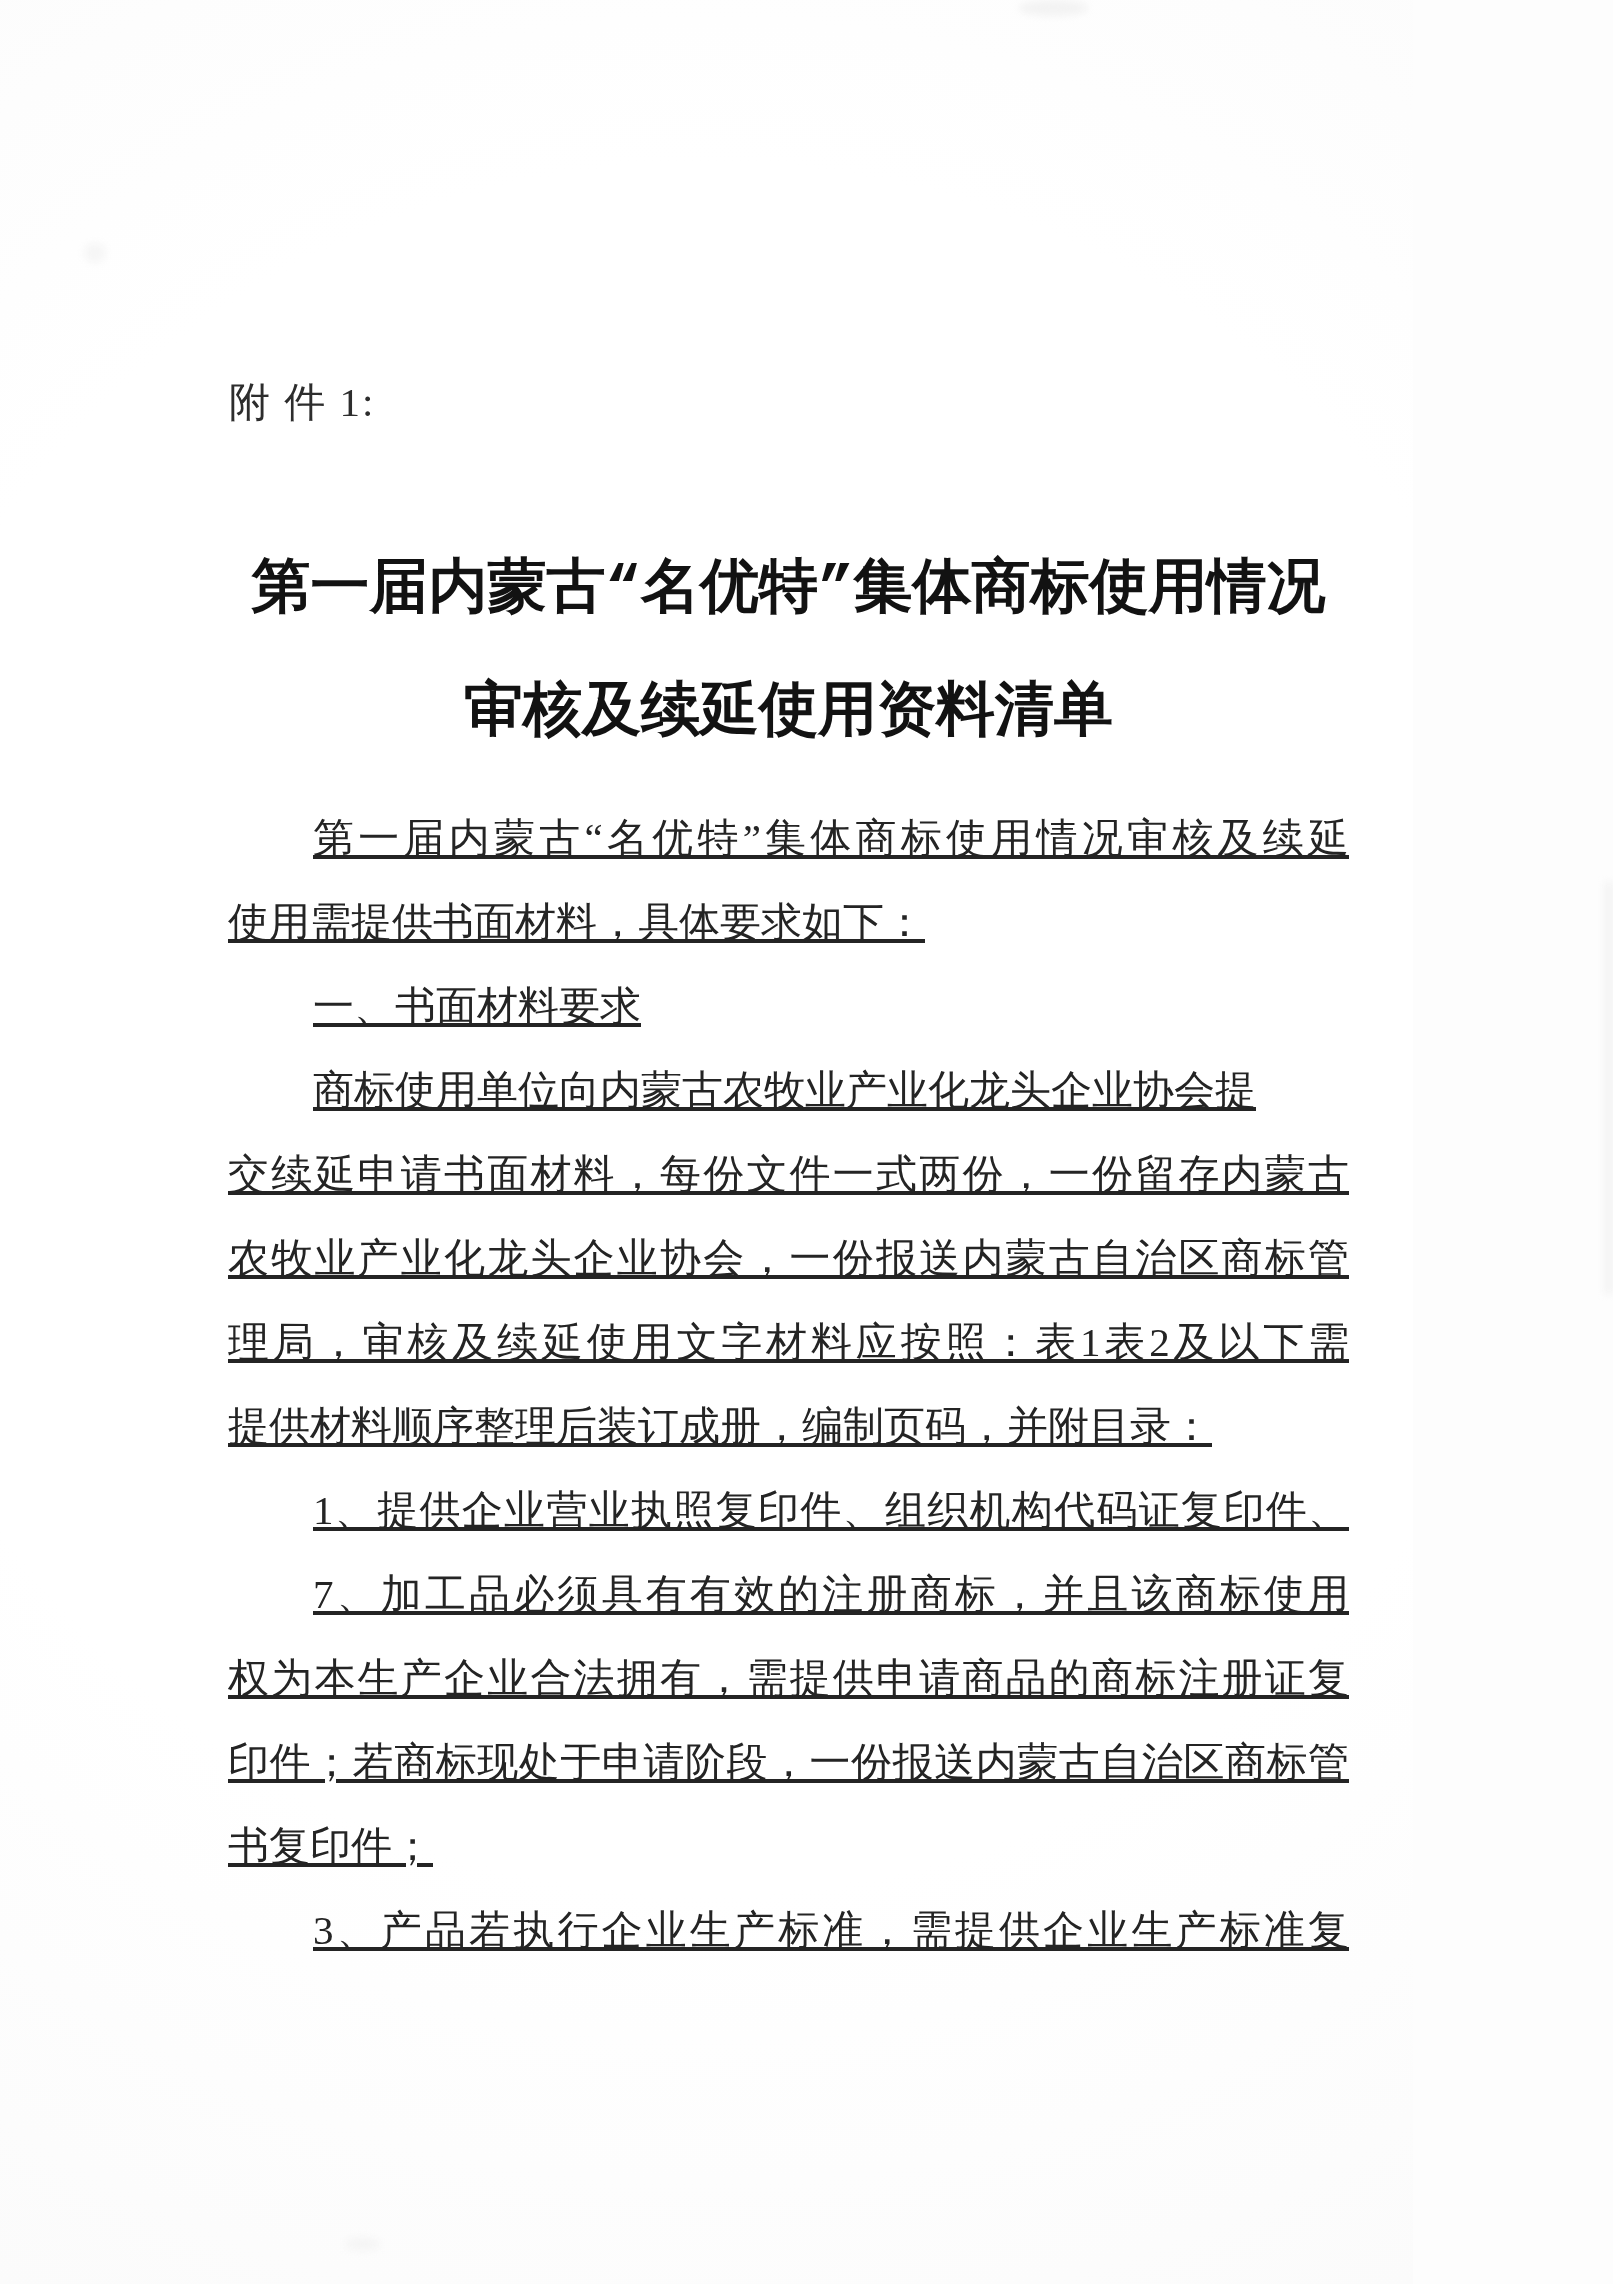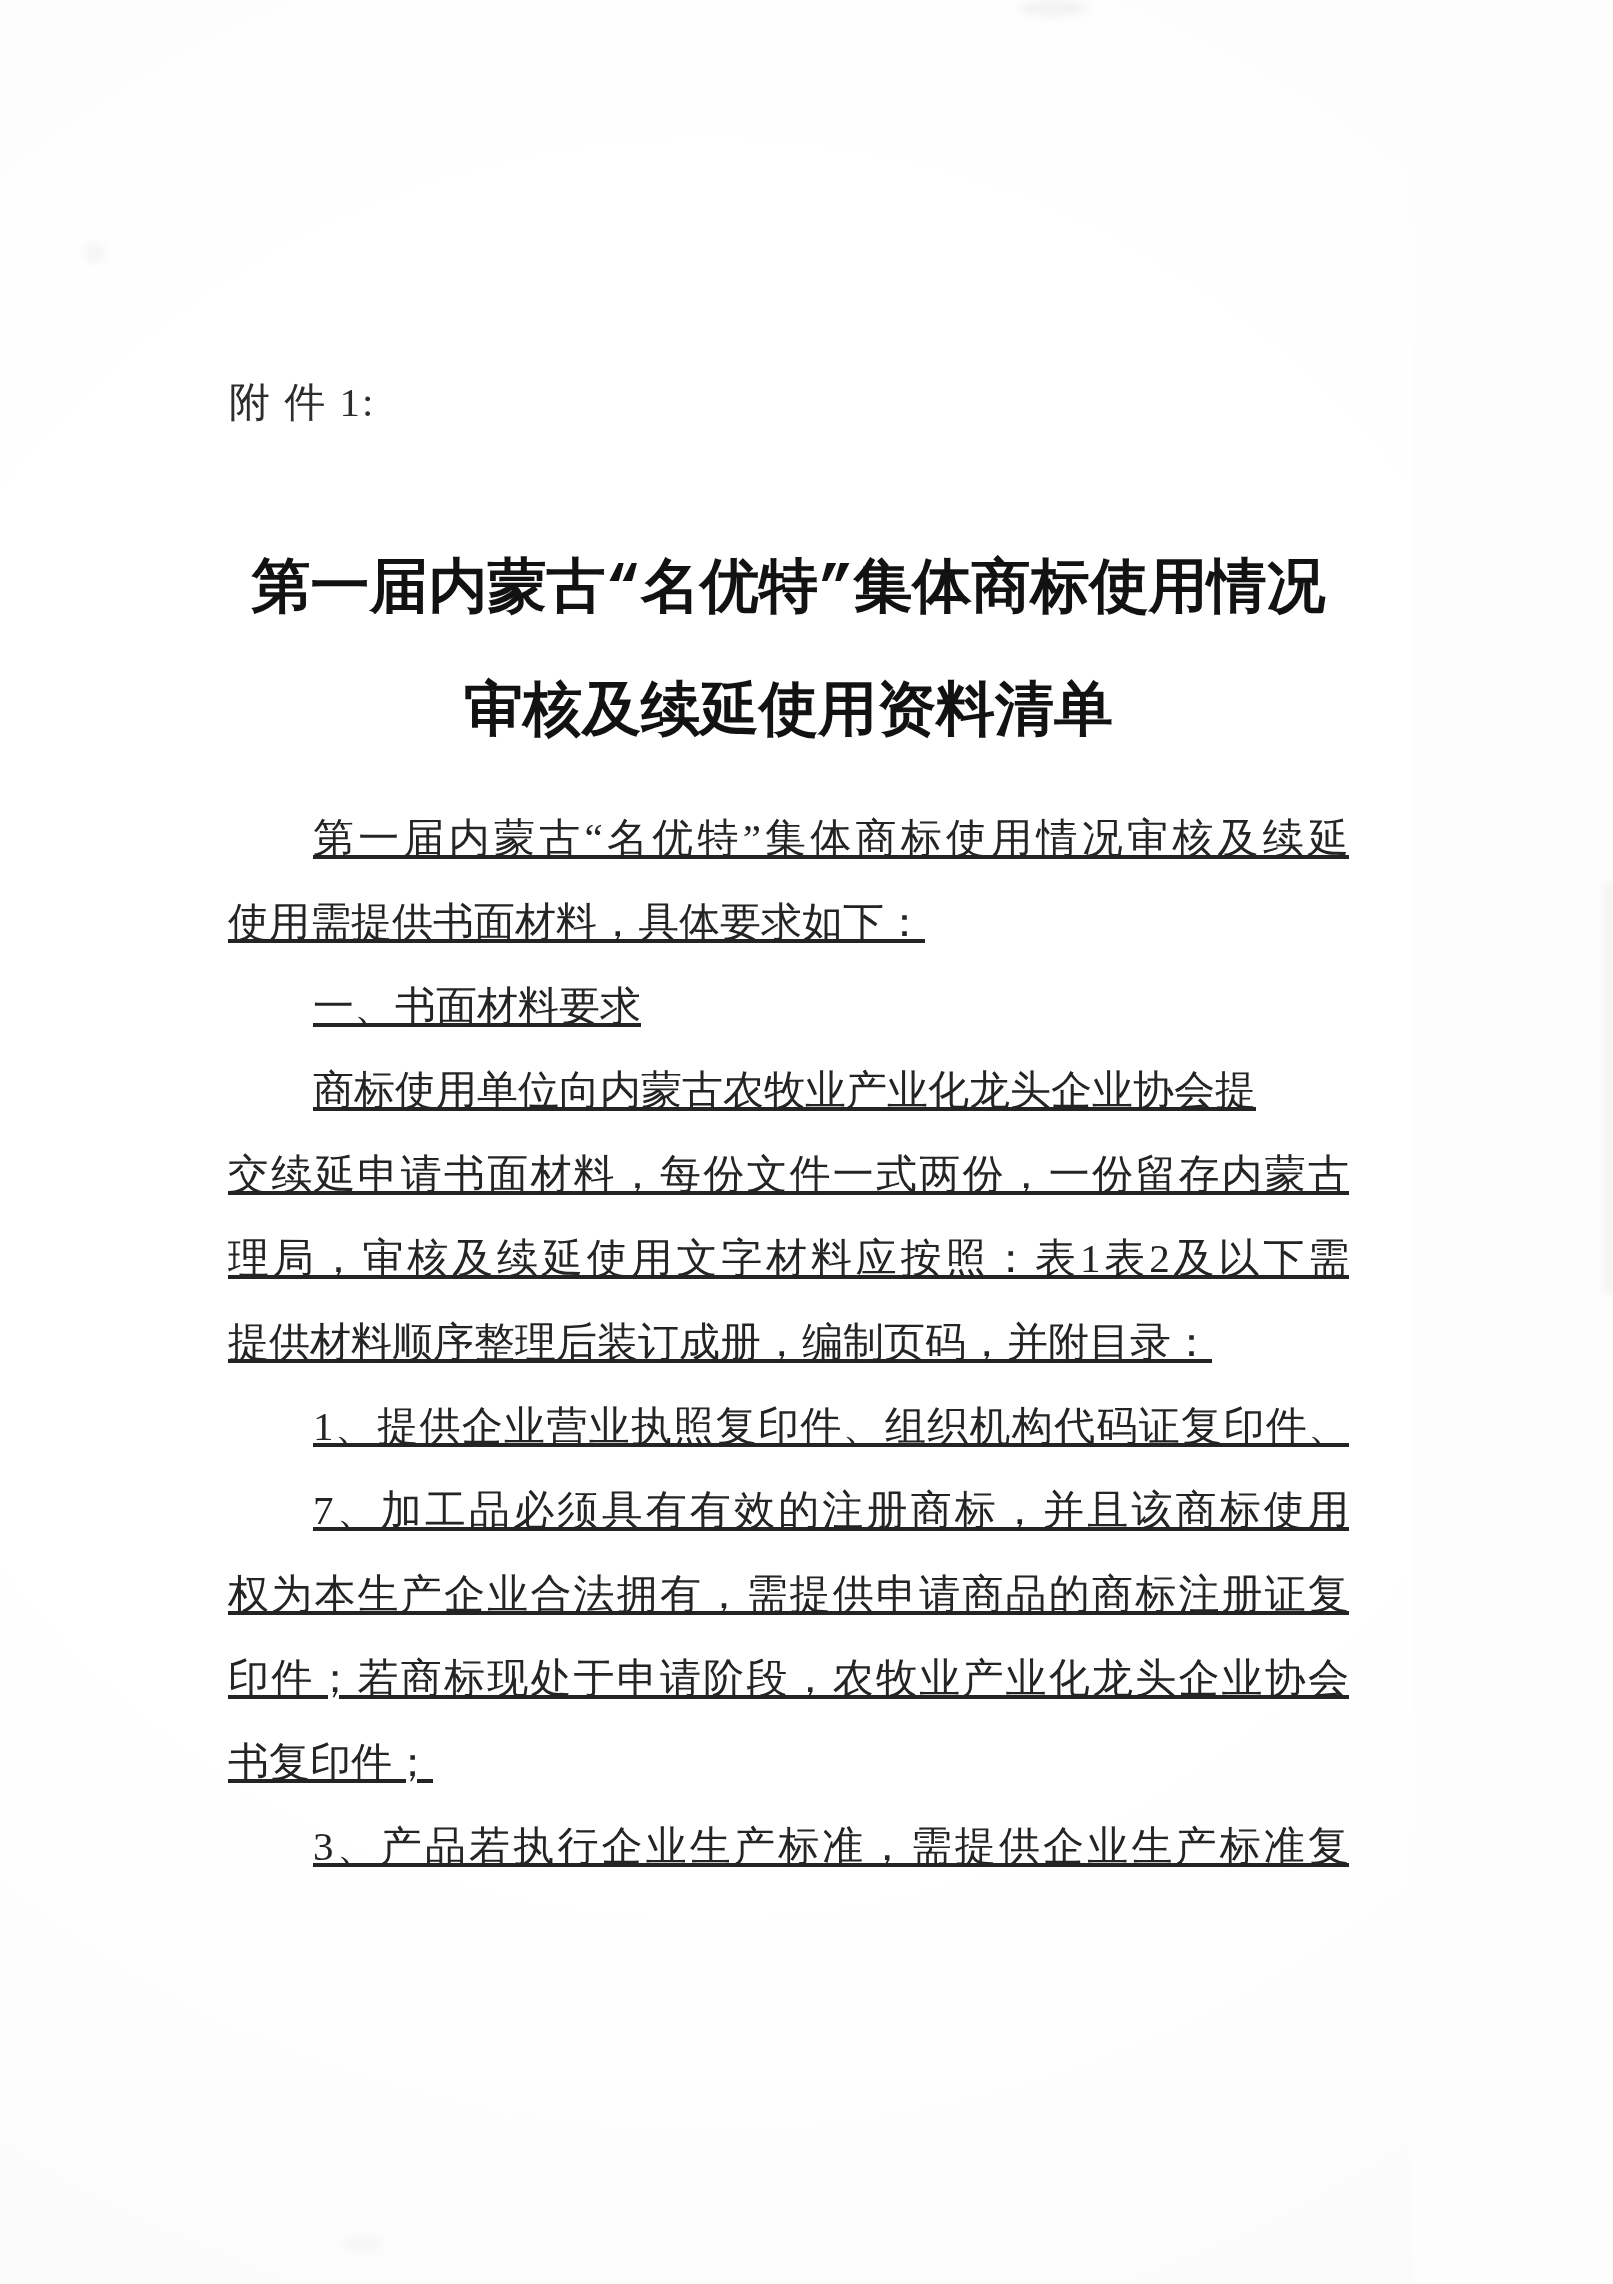--- a/index.html
+++ b/index.html
@@ -94,23 +94,24 @@
     <div class="title-line">第一届内蒙古“名优特”集体商标使用情况</div>
     <div class="title-line">审核及续延使用资料清单</div>
   </div>
 
   <div class="body-text">
       <div class="line indent fill">第一届内蒙古“名优特”集体商标使用情况审核及续延</div>
       <div class="line">使用需提供书面材料，具体要求如下：</div>
       <div class="line indent">一、书面材料要求</div>
       <div class="line indent">商标使用单位向内蒙古农牧业产业化龙头企业协会提</div>
       <div class="line fill">交续延申请书面材料，每份文件一式两份，一份留存内蒙古</div>
+      <div class="line fill">农牧业产业化龙头企业协会，一份报送内蒙古自治区商标管</div>
       <div class="line fill">理局，审核及续延使用文字材料应按照：表1表2及以下需</div>
       <div class="line">提供材料顺序整理后装订成册，编制页码，并附目录：</div>
       <div class="line indent fill">1、提供企业营业执照复印件、组织机构代码证复印件、</div>
       <div class="line indent fill">7、加工品必须具有有效的注册商标，并且该商标使用</div>
       <div class="line fill">权为本生产企业合法拥有，需提供申请商品的商标注册证复</div>
-      <div class="line fill">印件；若商标现处于申请阶段，农牧业产业化龙头企业协会</div>
+      <div class="line fill">印件；若商标现处于申请阶段，一份报送内蒙古自治区商标管</div>
       <div class="line">书复印件；</div>
       <div class="line indent fill">3、产品若执行企业生产标准，需提供企业生产标准复</div>
     </div>
 </div>
 
 
 </body></html>

